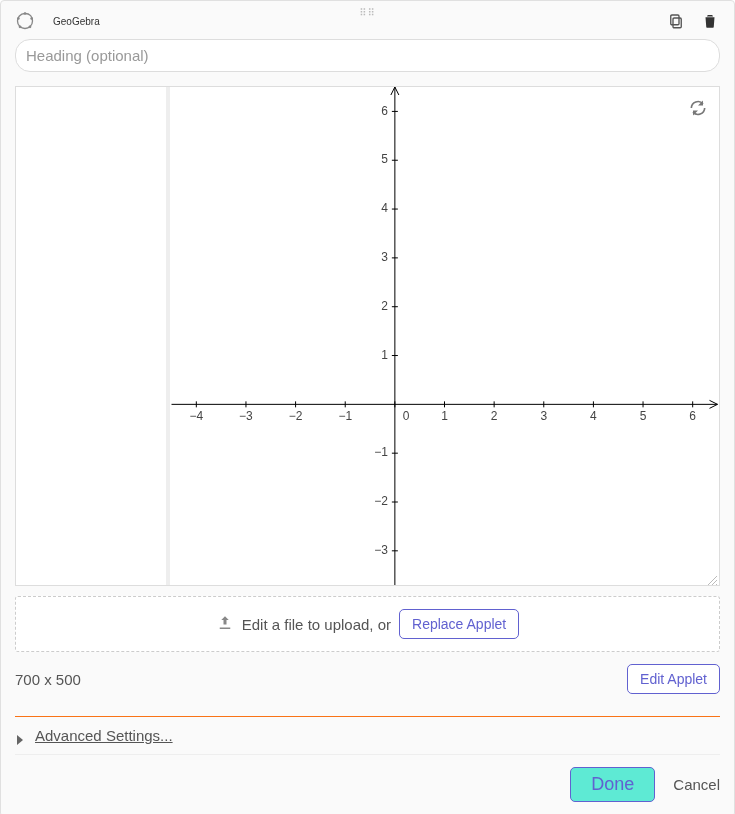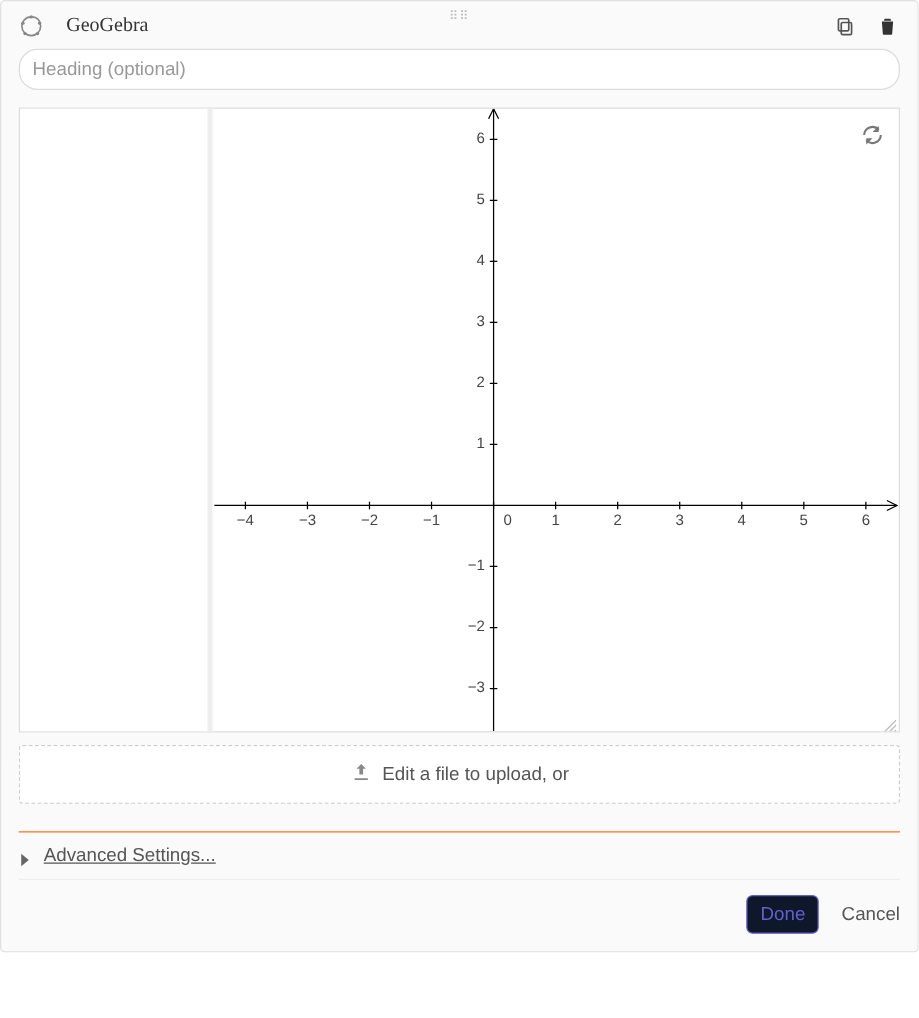--- a/index.html
+++ b/index.html
@@ -22,24 +22,23 @@
     align-items: center;
     padding: 10px 14px 8px 14px;
     position: relative;
   }
   .logo {
     width: 20px; height: 20px;
     margin-right: 18px;
     display: flex; align-items: center; justify-content: center;
   }
   .title {
-    font-size: 16px;
+    font-size: 10px;
     color: #333;
     flex: 1;
-    font-family: Liberation Serif, serif;
   }
   .header-actions {
     display: flex;
     gap: 14px;
     align-items: center;
   }
   .icon-btn {
     width: 20px; height: 20px;
     cursor: pointer;
     display: flex; align-items: center; justify-content: center;
@@ -156,24 +155,24 @@
   .footer {
     display: flex;
     justify-content: flex-end;
     align-items: center;
     gap: 18px;
     padding: 12px 0 0 0;
   }
   .btn-primary-outline {
     border: 1px solid #6161d0;
     color: #6161d0;
-    background: #0f172a;
+    background: #5eead4;
     border-radius: 5px;
-    padding: 6px 10px;
-    font-size: 15px;
+    padding: 6px 20px;
+    font-size: 18px;
     cursor: pointer;
   }
   .link-cancel {
     color: #555;
     cursor: pointer;
     font-size: 15px;
   }
 </style>
 </head>
 <body>
@@ -273,22 +272,27 @@
       </div>
     </div>
 
     <div class="upload-bar">
       <span>
         <svg viewBox="0 0 24 24" width="18" height="18">
             <path fill="#888" d="M5 18h14v2H5zM12 3l5 5h-3v6h-4V8H7z"></path>
           </svg>
       </span>
       <span class="upload-text">Edit a file to upload, or</span>
-    </div>
-
+      <button class="btn-outline">Replace Applet</button>
+    </div>
+
+    <div class="dims-row">
+      <span class="dims-text">700 x 500</span>
+      <button class="btn-outline">Edit Applet</button>
+    </div>
 
     <div class="advanced-row">
       <span class="chevron">
         <svg viewBox="0 0 10 10" width="10" height="10">
             <path fill="#666" d="M2 0l6 5-6 5z"></path>
           </svg>
       </span>
       <span>Advanced Settings...</span>
     </div>
 

